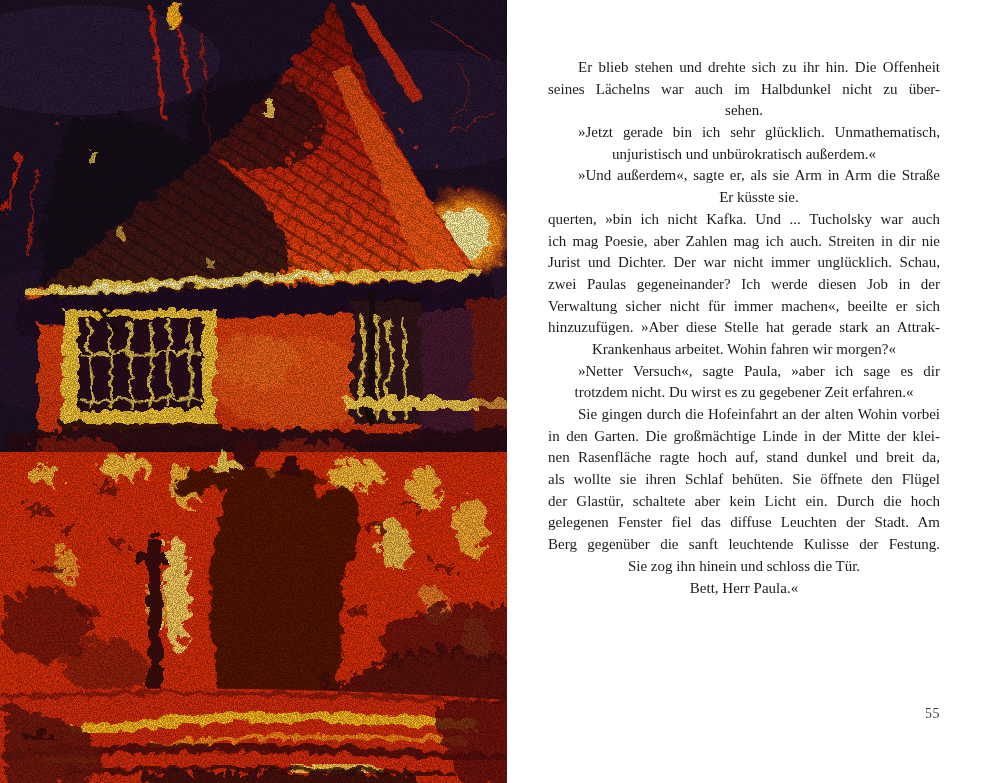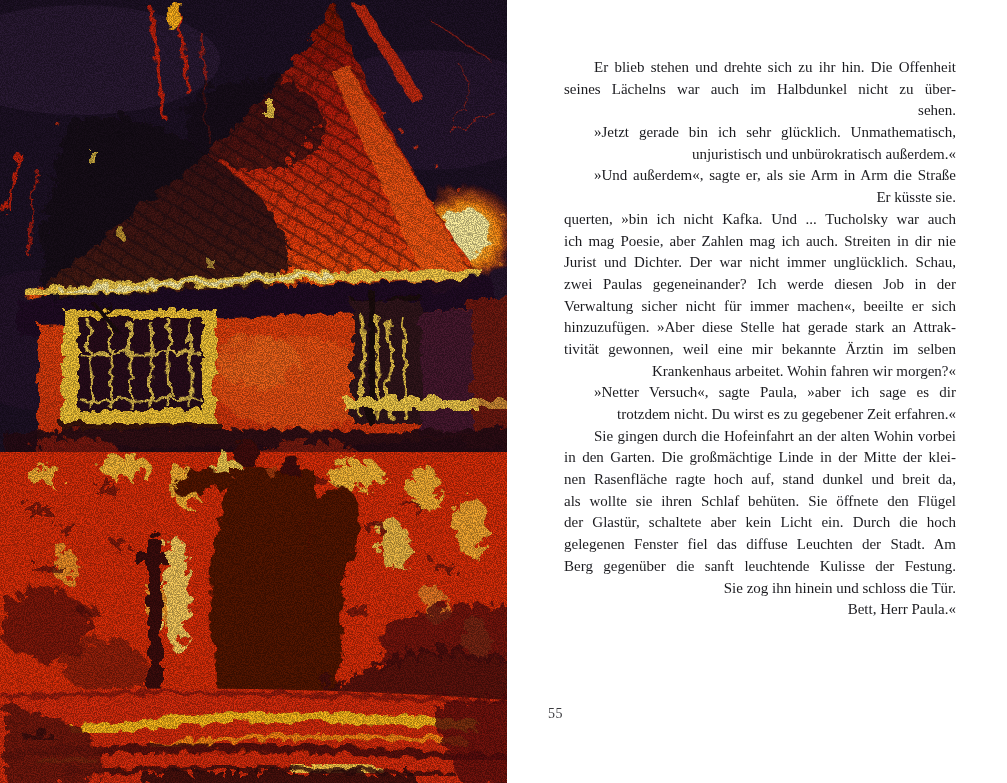--- a/index.html
+++ b/index.html
@@ -1,26 +1,26 @@
 <!DOCTYPE html>
 <html><head>
 <meta charset="utf-8">
 <style>
   html,body{margin:0;padding:0;background:#ffffff;}
   .spread{position:relative;width:1007px;height:783px;background:#ffffff;overflow:hidden;
           font-family:"Liberation Serif","DejaVu Serif",serif;}
   .illu{position:absolute;left:0;top:0;width:507px;height:783px;}
   .illu svg{display:block;width:507px;height:783px;}
   .text-page{position:absolute;left:507px;top:0;width:500px;height:783px;background:#ffffff;}
-  .textcol{position:absolute;left:41px;top:57px;width:392px;font-size:15px;color:#1b1b1f;margin-left:16px;}
-  .line{height:21.7px;line-height:21.7px;overflow:hidden;text-align:right;white-space:normal;}
+  .textcol{position:absolute;left:41px;top:57px;width:392px;font-size:15px;color:#1b1b1f;}
+  .line{height:21.7px;line-height:21.7px;overflow:hidden;text-align:center;white-space:normal;}
   .line.j{text-align:justify;text-align-last:justify;}
   .line.j::after{content:"";display:inline-block;width:100%;}
   .line.indent{text-indent:30px;}
-  .pagenum{position:absolute;left:41px;top:706px;width:392px;text-align:left;
+  .pagenum{position:absolute;left:41px;top:706px;width:392px;text-align:right;
            font-size:14px;color:#3a3a3e;letter-spacing:.5px;}
 </style>
 </head>
 <body>
 
 <div class="spread">
 
   <div class="illu">
     <svg viewBox="0 0 507 783" xmlns="http://www.w3.org/2000/svg">
       <defs>
@@ -264,21 +264,20 @@
         <div class="line indent j">»Jetzt gerade bin ich sehr glücklich. Unmathematisch,</div>
         <div class="line">unjuristisch und unbürokratisch außerdem.«</div>
         <div class="line indent j">»Und außerdem«, sagte er, als sie Arm in Arm die Straße</div>
         <div class="line indent">Er küsste sie.</div>
         <div class="line j">querten, »bin ich nicht Kafka. Und ... Tucholsky war auch</div>
         <div class="line j">ich mag Poesie, aber Zahlen mag ich auch. Streiten in dir nie</div>
         <div class="line j">Jurist und Dichter. Der war nicht immer unglücklich. Schau,</div>
         <div class="line j">zwei Paulas gegeneinander? Ich werde diesen Job in der</div>
         <div class="line j">Verwaltung sicher nicht für immer machen«, beeilte er sich</div>
         <div class="line j">hinzuzufügen. »Aber diese Stelle hat gerade stark an Attrak-</div>
-        <div class="line j">tivität gewonnen, weil eine mir bekannte Ärztin im selben</div>
         <div class="line">Krankenhaus arbeitet. Wohin fahren wir morgen?«</div>
         <div class="line indent j">»Netter Versuch«, sagte Paula, »aber ich sage es dir</div>
         <div class="line">trotzdem nicht. Du wirst es zu gegebener Zeit erfahren.«</div>
         <div class="line indent j">Sie gingen durch die Hofeinfahrt an der alten Wohin vorbei</div>
         <div class="line j">in den Garten. Die großmächtige Linde in der Mitte der klei-</div>
         <div class="line j">nen Rasenfläche ragte hoch auf, stand dunkel und breit da,</div>
         <div class="line j">als wollte sie ihren Schlaf behüten. Sie öffnete den Flügel</div>
         <div class="line j">der Glastür, schaltete aber kein Licht ein. Durch die hoch</div>
         <div class="line j">gelegenen Fenster fiel das diffuse Leuchten der Stadt. Am</div>
         <div class="line j">Berg gegenüber die sanft leuchtende Kulisse der Festung.</div>

